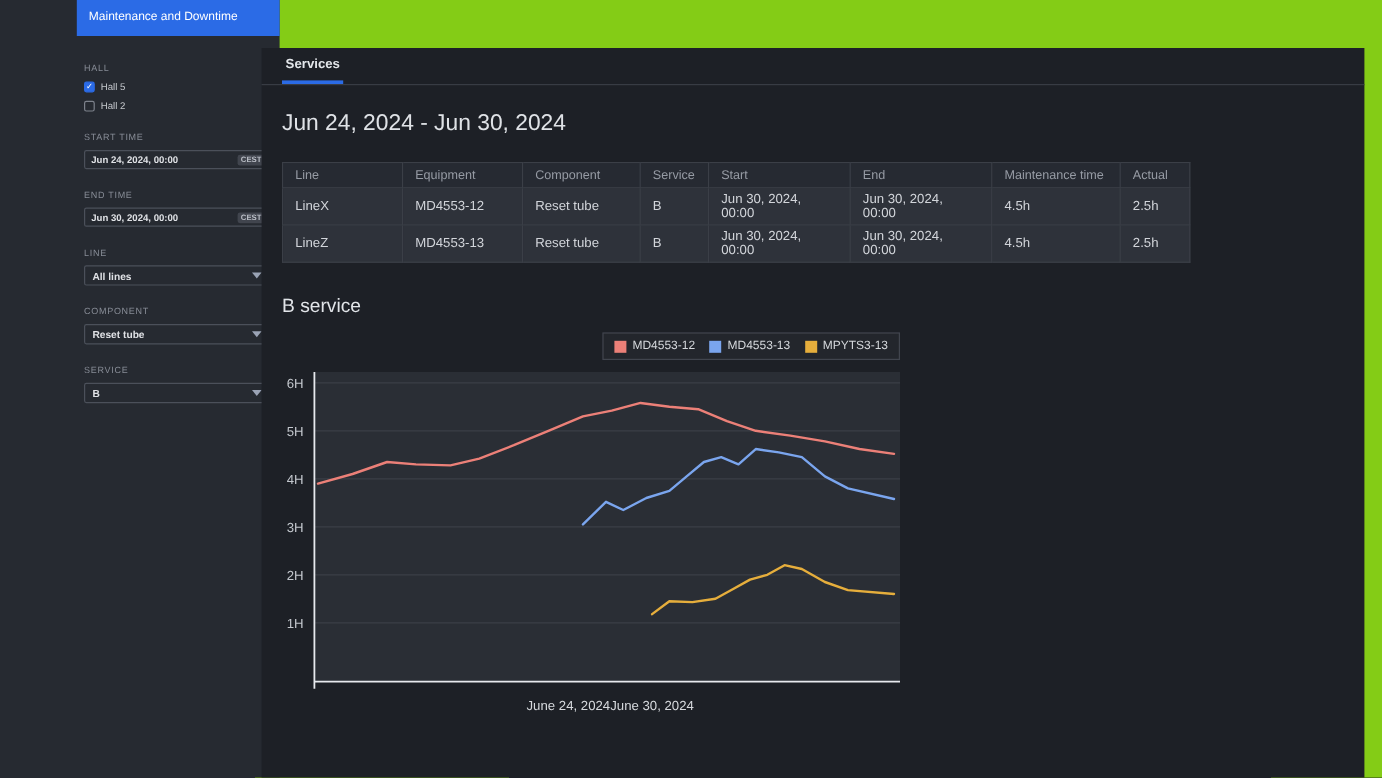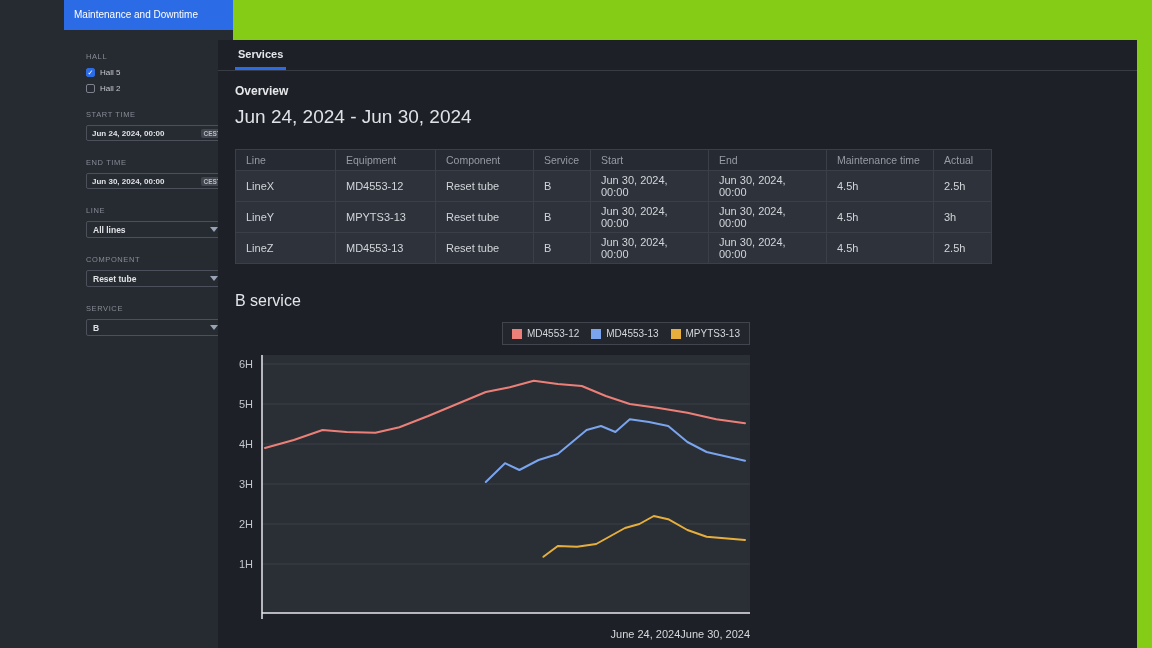--- a/index.html
+++ b/index.html
@@ -6,21 +6,21 @@
   body { background: #141619; font-family: "Liberation Sans", sans-serif; }
   .app { position: relative; width: 1152px; height: 648px; background: #84cc16; overflow: hidden; text-decoration: underline; }
 
   
   .sidebar { position: absolute; left: 0; top: 0; width: 233px; height: 648px; background: #262a31; }
   .primary-tab {
     margin-left: 64px; width: 169px; height: 30px; line-height: 30px;
     background: #2b6be6; color: #ffffff; font-size: 10px; padding-left: 10px;
     white-space: nowrap; overflow: hidden; cursor: pointer;
   }
-  .filters { padding: 22px 8px 0 70px; margin-left: 16px; }
+  .filters { padding: 22px 8px 0 70px; }
   .filter-label {
     font-size: 7.5px; letter-spacing: .6px; color: #878c96;
     text-transform: uppercase; margin-top: 17px;
   }
   .filter-label:first-child { margin-top: 0; }
   .check-row { display: flex; align-items: center; gap: 5px; margin-top: 7px; cursor: pointer; }
   .checkbox {
     width: 9px; height: 9px; border: 1px solid #7d828c; border-radius: 2px;
     display: inline-flex; align-items: center; justify-content: center; flex: 0 0 auto;
   }
@@ -79,21 +79,21 @@
   .chart-wrap { width: 515px; margin-top: 12px; }
   .legend {
     display: flex; align-items: center; gap: 12px; margin-left: auto; width: max-content;
     border: 1px solid #41454e; padding: 5px 9px; background: #23262c;
   }
   .legend-item { display: flex; align-items: center; gap: 5px; }
   .legend-swatch { width: 10px; height: 10px; display: inline-block; }
   .legend-label { font-size: 10px; color: #d4d7db; }
   #chart-svg { display: block; margin-top: 6px; }
   .x-labels {
-    display: flex; justify-content: flex-end; width: 515px;
+    display: flex; justify-content: center; width: 515px;
     padding-left: 32px; margin-top: 7px;
   }
   .x-labels span { font-size: 11px; color: #d6d9dd; }
 </style>
 </head>
 <body>
 
 <div class="app">
 
   <aside class="sidebar">
@@ -145,21 +145,20 @@
   </aside>
 
   <main class="main">
     <div class="topbar">
       <div class="service-tab">
         <span>Services</span>
       </div>
     </div>
 
     <div class="content">
-      <div class="overview-title">Overview</div>
       <div class="date-range">Jun 24, 2024  - Jun 30, 2024</div>
 
       <table class="data-table">
         <thead>
           <tr>
             <th class="col-line">Line</th>
             <th class="col-equip">Equipment</th>
             <th class="col-comp">Component</th>
             <th class="col-serv">Service</th>
             <th class="col-start">Start</th>
@@ -171,30 +170,20 @@
         <tbody>
           <tr>
             <td>LineX</td>
             <td>MD4553-12</td>
             <td>Reset tube</td>
             <td>B</td>
             <td>Jun 30, 2024, 00:00</td>
             <td>Jun 30, 2024, 00:00</td>
             <td>4.5h</td>
             <td>2.5h</td>
-          </tr>
-          <tr>
-            <td>LineY</td>
-            <td>MPYTS3-13</td>
-            <td>Reset tube</td>
-            <td>B</td>
-            <td>Jun 30, 2024, 00:00</td>
-            <td>Jun 30, 2024, 00:00</td>
-            <td>4.5h</td>
-            <td>3h</td>
           </tr>
           <tr>
             <td>LineZ</td>
             <td>MD4553-13</td>
             <td>Reset tube</td>
             <td>B</td>
             <td>Jun 30, 2024, 00:00</td>
             <td>Jun 30, 2024, 00:00</td>
             <td>4.5h</td>
             <td>2.5h</td>

